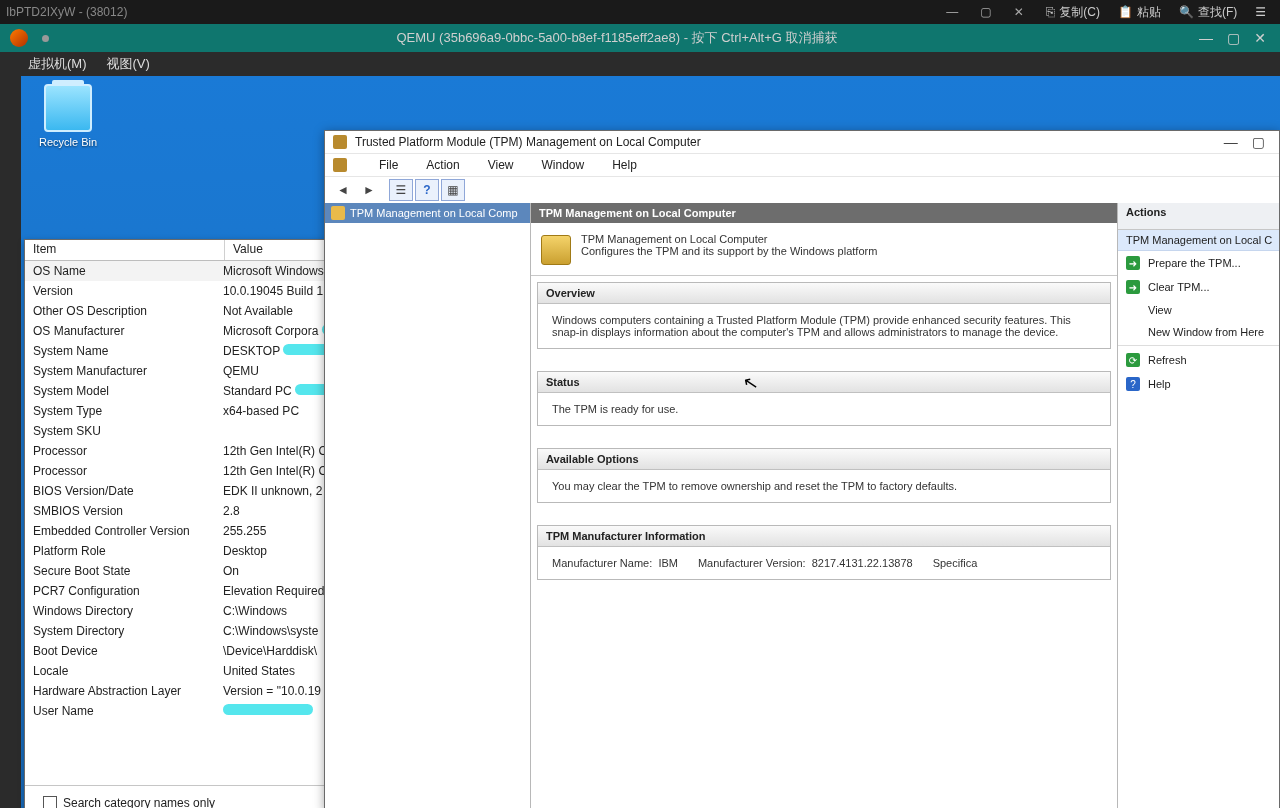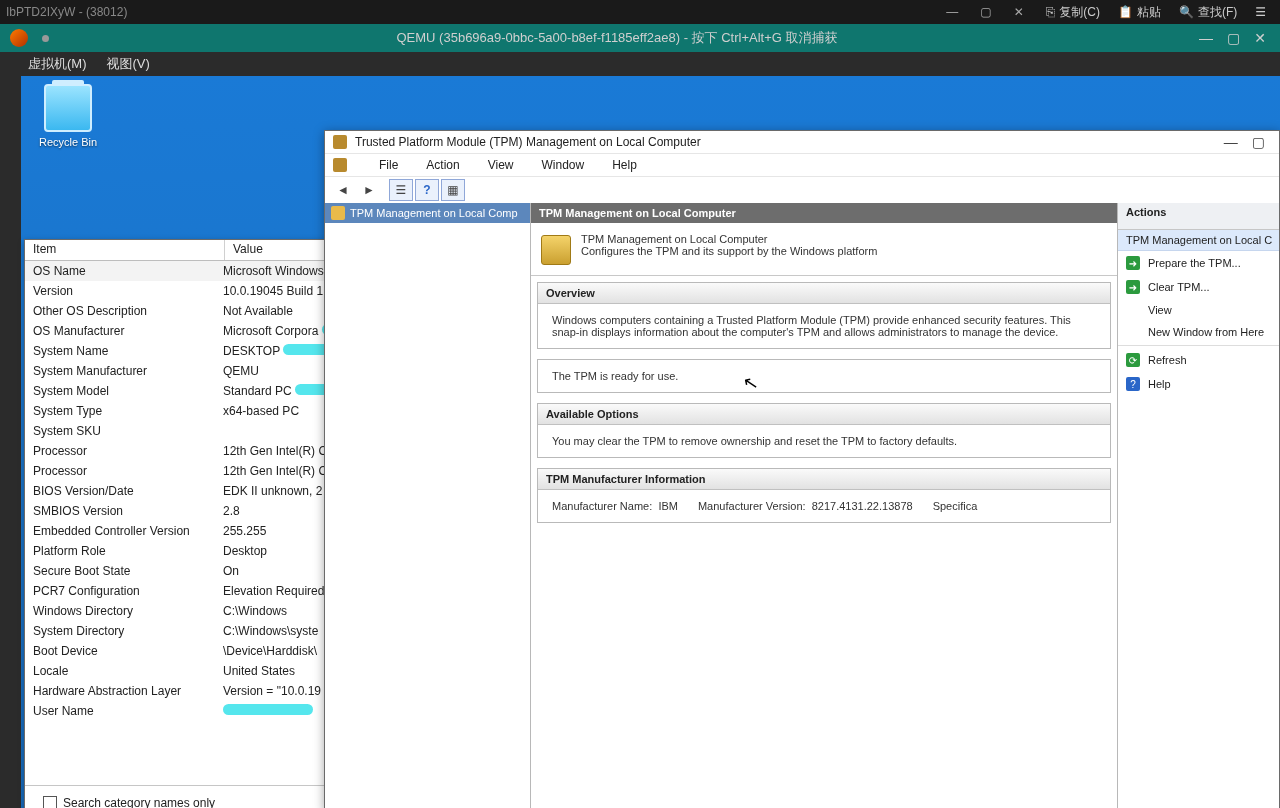--- a/index.html
+++ b/index.html
@@ -48,21 +48,21 @@
   .tbtn.box{border:1px solid #8fa7d8;background:#eaf1fc}
   .tpm-body{position:absolute;left:0;right:0;top:72px;bottom:0;display:flex}
   .tpm-tree{width:205px;border-right:1px solid #b8b8b8;background:#fff}
   .tpm-tree .node{display:flex;align-items:center;height:20px;background:#5c87bc;color:#fff;font-size:11px;padding-left:6px;white-space:nowrap;overflow:hidden}
   .tpm-tree .node .nico{width:14px;height:14px;background:#e9ba4a;border-radius:2px;margin-right:5px}
   .tpm-main{flex:1;border-right:1px solid #b8b8b8;display:flex;flex-direction:column;overflow:hidden}
   .tpm-main .mhdr{height:20px;background:#6d6d6d;color:#fff;font-size:11px;font-weight:600;display:flex;align-items:center;padding-left:8px}
   .tpm-main .intro{display:flex;padding:10px 10px;border-bottom:1px solid #c8c8c8;gap:10px}
   .tpm-main .intro .chip{width:28px;height:28px;background:linear-gradient(#f4d36a,#caa030);border:1px solid #a07a16;border-radius:3px;margin-top:2px}
   .tpm-main .intro .txts{font-size:11px;color:#333}
-  .panel{margin:6px 6px 4px 6px;border:1px solid #b9b9b9}
+  .panel{margin:6px 6px 16px 6px;border:1px solid #b9b9b9}
   .panel .ptitle{background:linear-gradient(#fafafa,#e2e2e2);border-bottom:1px solid #c0c0c0;font-weight:600;font-size:11px;padding:4px 8px}
   .panel .pbody{padding:10px 14px;font-size:11px;color:#333}
   .mf{display:flex;gap:20px}
   .mf div{white-space:nowrap}
   
   .tpm-actions{width:161px;background:#fff}
   .tpm-actions .ahdr{height:20px;background:#eef0f3;border-bottom:1px solid #c6c6c6;font-size:11px;font-weight:600;padding:3px 8px}
   .tpm-actions .asub{background:#dce9fb;font-size:11px;padding:4px 8px;white-space:nowrap;overflow:hidden;border-bottom:1px solid #c6d6ee}
   .tpm-actions .aitem{display:flex;align-items:center;gap:8px;padding:5px 8px;font-size:11px;cursor:default}
   .tpm-actions .sep{height:1px;background:#ddd;margin:2px 0}
@@ -282,20 +282,21 @@
             <div class="txts">
               <div>TPM Management on Local Computer</div>
               <div>Configures the TPM and its support by the Windows platform</div>
             </div>
           </div>
           <div class="panel">
             <div class="ptitle">Overview</div>
             <div class="pbody">Windows computers containing a Trusted Platform Module (TPM) provide enhanced security features. This snap-in displays information about the computer's TPM and allows administrators to manage the device.</div>
           </div>
           <div class="panel">
+            <div class="ptitle">Status</div>
             <div class="pbody">The TPM is ready for use.</div>
           </div>
           <div class="panel">
             <div class="ptitle">Available Options</div>
             <div class="pbody">You may clear the TPM to remove ownership and reset the TPM to factory defaults.</div>
           </div>
           <div class="panel">
             <div class="ptitle">TPM Manufacturer Information</div>
             <div class="pbody mf">
               <div><span>Manufacturer Name:</span>&nbsp;&nbsp;<span>IBM</span></div>

